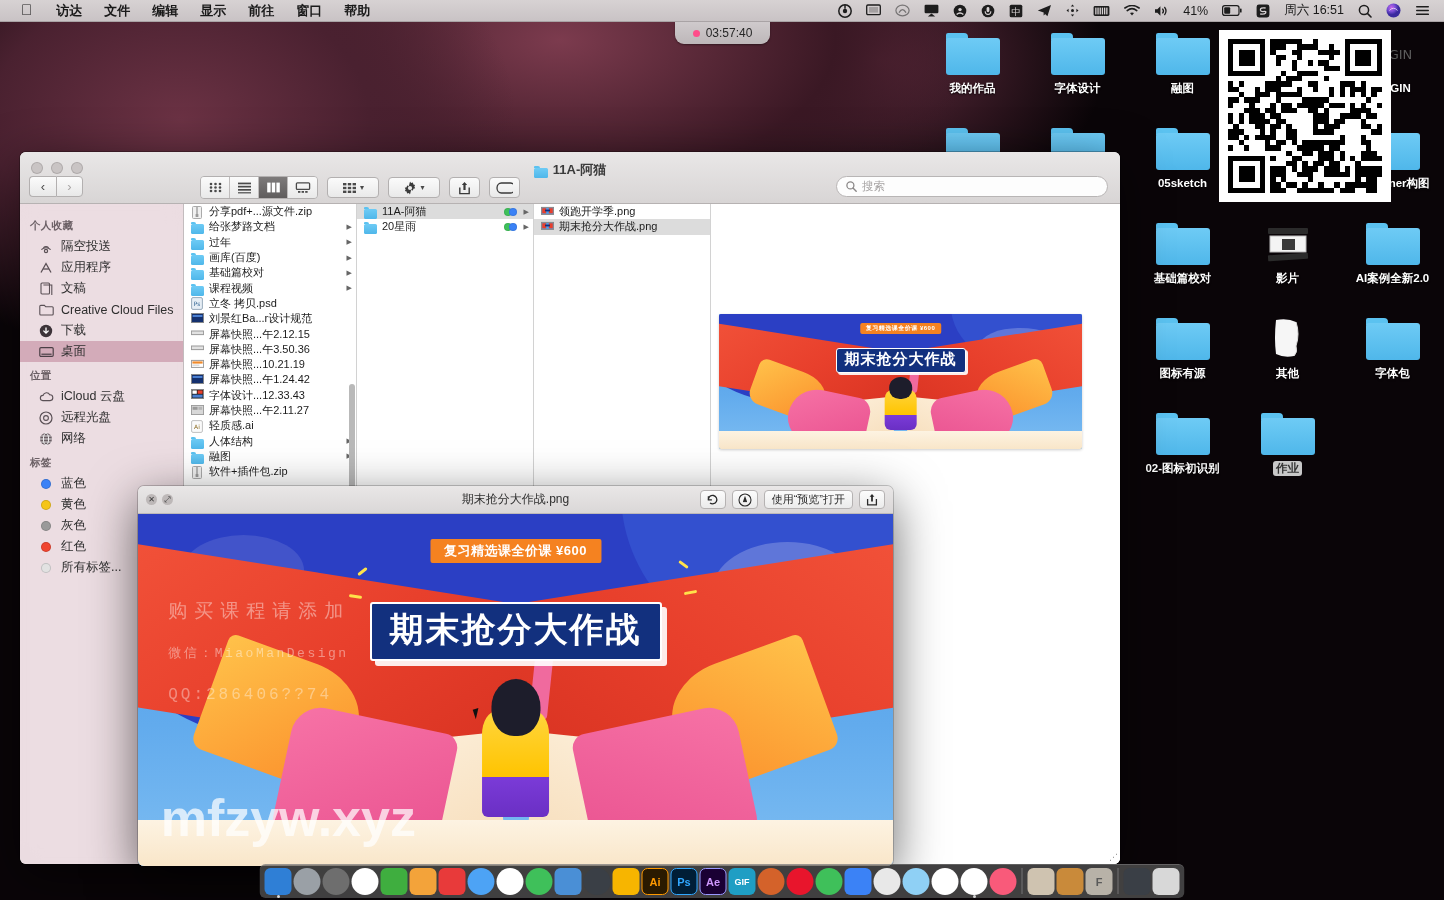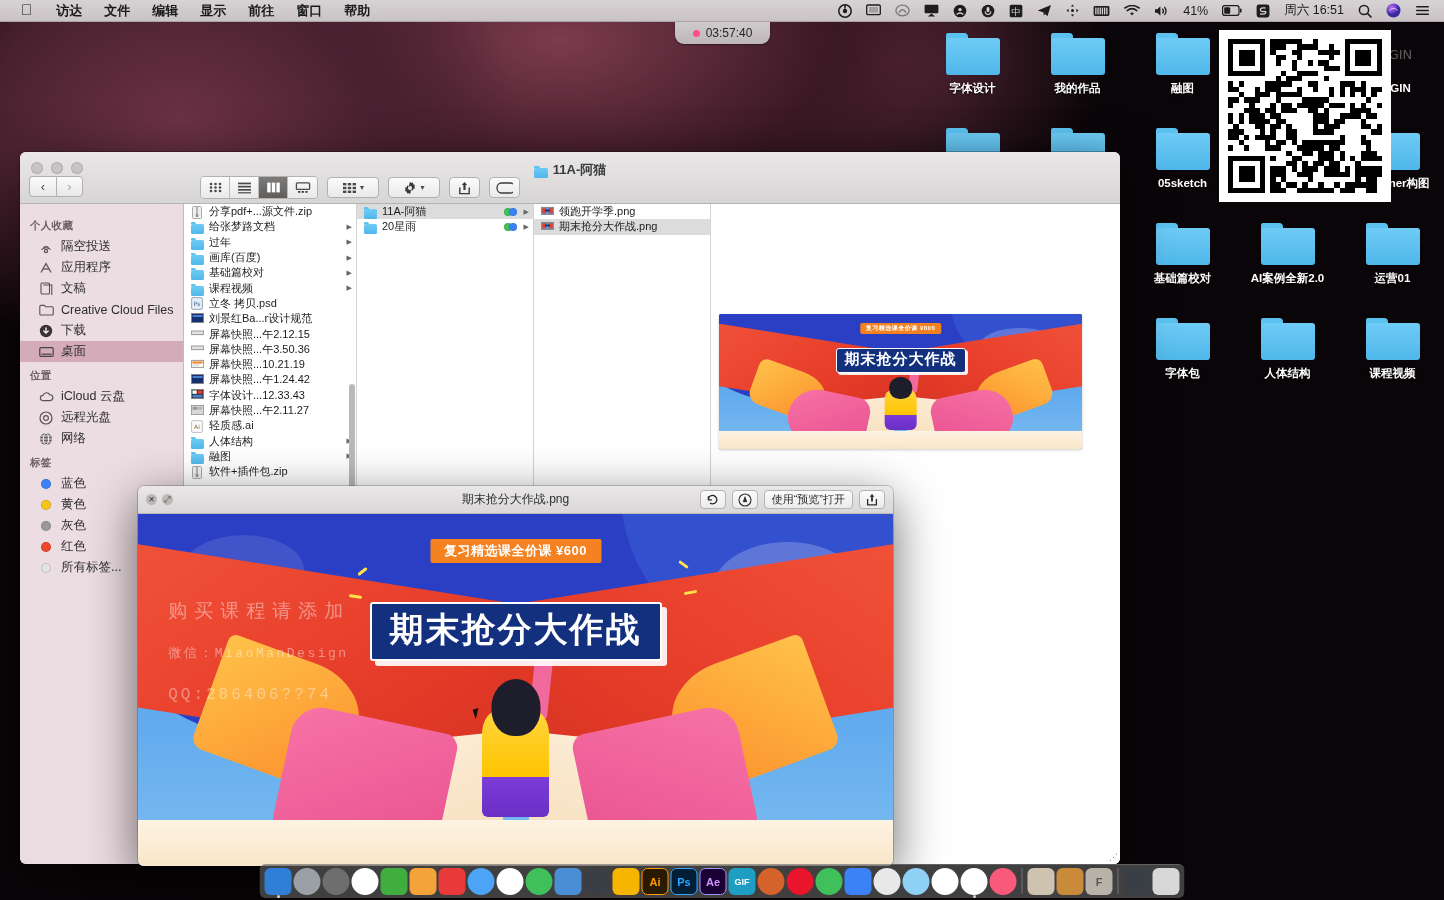--- a/index.html
+++ b/index.html
@@ -600,28 +600,28 @@
     <span class="rec-dot"></span>
     <span>03:57:40</span>
   </div>
 
   <div id="desk-icons">
       <div class="dicon">
         <div class="folder">
           <span class="tab"></span>
           <span class="body"></span>
         </div>
-        <div class="dicon-label">字体设计</div>
+        <div class="dicon-label">我的作品</div>
       </div>
       <div class="dicon">
         <div class="folder">
           <span class="tab"></span>
           <span class="body"></span>
         </div>
-        <div class="dicon-label">我的作品</div>
+        <div class="dicon-label">字体设计</div>
       </div>
       <div class="dicon">
         <div class="folder">
           <span class="tab"></span>
           <span class="body"></span>
         </div>
         <div class="dicon-label">融图</div>
       </div>
       <div class="dicon">
         <div class="gicon"><svg width="50" height="42" viewBox="0 0 50 42">
@@ -711,39 +711,55 @@
         <div class="dicon-label">PDF 文稿</div>
       </div>
       <div class="dicon">
         <div class="folder">
           <span class="tab"></span>
           <span class="body"></span>
         </div>
         <div class="dicon-label">基础篇校对</div>
       </div>
       <div class="dicon">
+        <div class="gicon"><svg width="52" height="42" viewBox="0 0 52 42">
+            <rect x="6" y="5" width="40" height="6" rx="1" fill="#2b2b2b"></rect>
+            <rect x="8" y="13" width="36" height="16" fill="#f4f4f4" stroke="#bbb"></rect>
+            <rect x="20" y="16" width="13" height="11" fill="#3a3a3a"></rect>
+            <rect x="6" y="31" width="40" height="6" rx="1" fill="#2b2b2b" transform="rotate(-4 26 34)"></rect>
+          </svg></div>
+        <div class="dicon-label">影片</div>
+      </div>
+      <div class="dicon">
         <div class="folder">
           <span class="tab"></span>
           <span class="body"></span>
         </div>
         <div class="dicon-label">AI案例全新2.0</div>
       </div>
       <div class="dicon">
         <div class="folder">
           <span class="tab"></span>
           <span class="body"></span>
         </div>
         <div class="dicon-label">运营01</div>
       </div>
       <div class="dicon">
         <div class="folder">
           <span class="tab"></span>
           <span class="body"></span>
         </div>
         <div class="dicon-label">03作业提交</div>
+      </div>
+      <div class="dicon">
+        <div class="folder">
+          <span class="tab"></span>
+          <span class="body"></span>
+        </div>
+        <div class="dicon-label">图标有源</div>
       </div>
       <div class="dicon">
         <div class="gicon"><svg width="50" height="42" viewBox="0 0 50 42">
             <path d="M14 2 Q26 0 34 4 Q38 16 34 28 Q36 34 32 38 Q22 40 14 36 Q12 20 14 2 Z" fill="#f6f6f6"></path>
             <path d="M34 4 Q38 16 34 28 Q36 34 32 38" fill="none" stroke="#ddd"></path>
           </svg></div>
         <div class="dicon-label">其他</div>
       </div>
       <div class="dicon">
         <div class="folder">
@@ -1729,20 +1745,27 @@
       </div>
 
       <div id="finder-title">
         <span class="folder title-folder">
           <span class="tab"></span>
             <span class="body"></span>
         </span>
         <span>11A-阿猫</span>
       </div>
 
+      <div id="finder-search">
+        <svg width="11" height="11" viewBox="0 0 11 11">
+            <circle cx="4.4" cy="4.4" r="3.5" fill="none" stroke="#8a8787" stroke-width="1.3"></circle>
+            <path d="M7 7 L10.2 10.2" stroke="#8a8787" stroke-width="1.4" stroke-linecap="round"></path>
+          </svg>
+        <span class="ph">搜索</span>
+      </div>
     </div>
 
     <div id="finder-body">
 
       <div id="sidebar">
           <div class="sb-head">个人收藏</div>
           <div class="sb-item">
             <span class="sb-ic">
               <svg width="14" height="14" viewBox="0 0 14 14">
                 <path d="M2.4 9.6 A6.6 6.6 0 0 1 11.6 9.6" fill="none" stroke="#5a5055" stroke-width="1.2"></path>
@@ -2155,20 +2178,21 @@
         <div class="bn-handR"></div>
         <div class="bn-pers-arm"></div>
         <div class="bn-pers-body"></div>
         <div class="bn-pers-head"></div>
         <div class="bn-ground"></div>
         <div class="bn-tagline">复习精选课全价课 ¥600</div>
         <div class="bn-headline">期末抢分大作战</div>
         <div class="wm wm-1">购买课程请添加</div>
         <div class="wm wm-2">微信：MiaoManDesign</div>
         <div class="wm wm-3">QQ:286406??74</div>
+        <div class="wm wm-big">mfzyw.xyz</div>
         <div class="ql-cursor"></div>
       </div>
     </div>
   </div>
 
   <div id="dock">
       <div class="dk dk-run" style="background: rgb(47, 127, 214);"></div>
       <div class="dk round" style="background: rgb(154, 160, 166);"></div>
       <div class="dk round" style="background: rgb(110, 110, 110);"></div>
       <div class="dk round" style="background: rgb(255, 255, 255);"></div>

